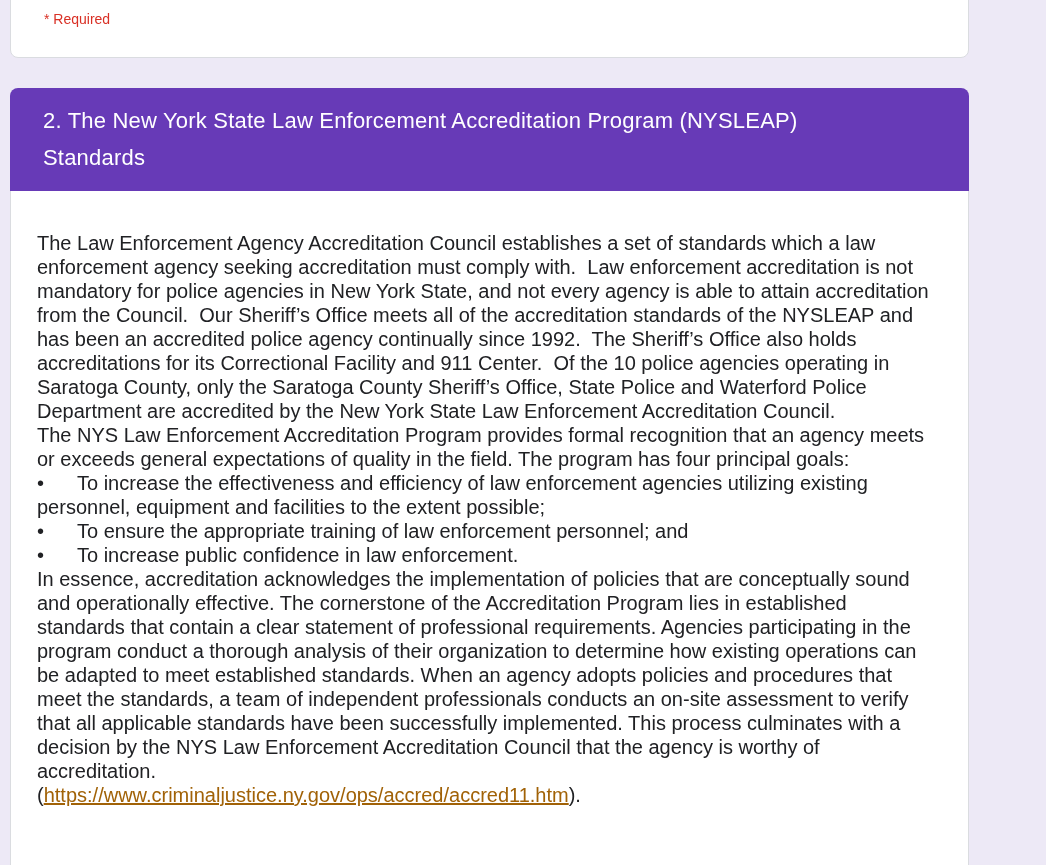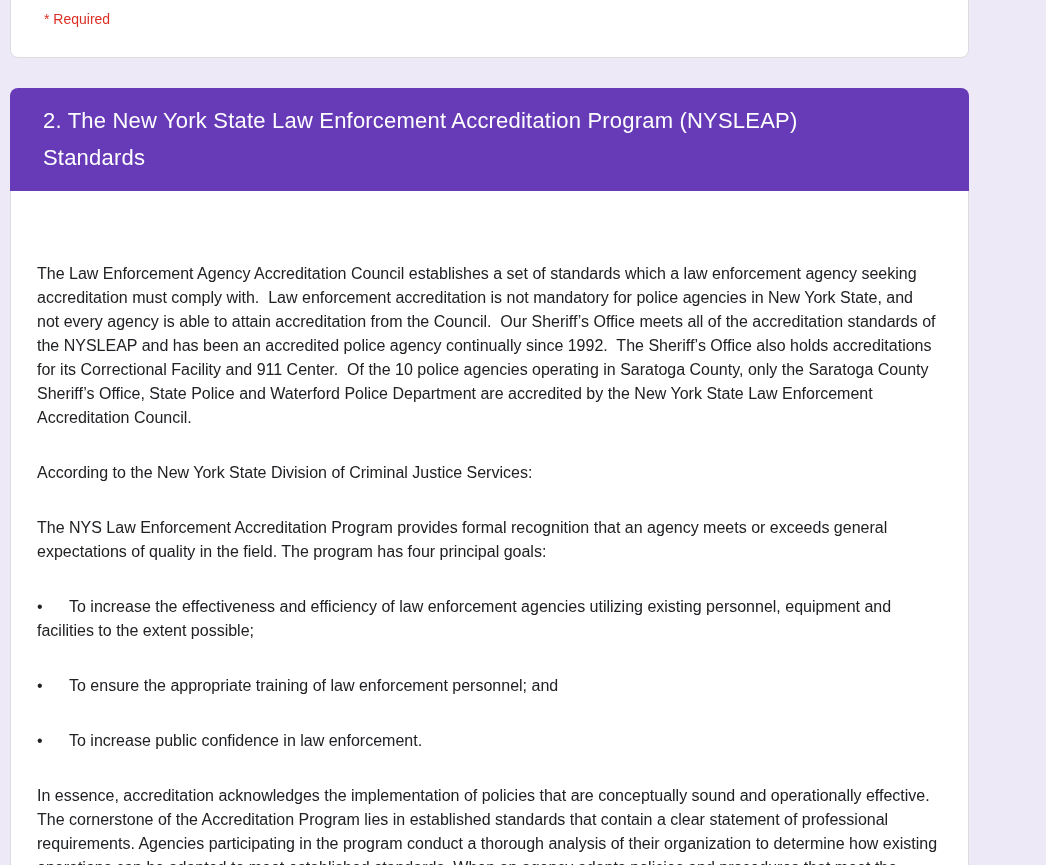--- a/index.html
+++ b/index.html
@@ -53,26 +53,25 @@
   }
   .section-body{
     background:#ffffff;
     border-left:1px solid #dadce0;
     border-right:1px solid #dadce0;
     box-sizing:border-box;
     padding:40px 29px 24px 26px;
     min-height:700px;
   }
   .tline{
-    font-size:16px;
+    font-size:20px;
     line-height:24px;
     color:#202124;
     white-space:pre-wrap;
     word-wrap:break-word;
-    margin-top:31px;
   }
   .desc-link{
     color:#a16207;
     text-decoration:underline;
     cursor:pointer;
   }
 </style>
 </head>
 <body>
 
@@ -81,21 +80,20 @@
   <div class="card-top">
     <div class="required-note">* Required</div>
   </div>
 
   <div class="section-card">
     <div class="section-band">
       <div class="section-title">2. The New York State Law Enforcement Accreditation Program (NYSLEAP) Standards</div>
     </div>
     <div class="section-body">
       <div class="tline">The Law Enforcement Agency Accreditation Council establishes a set of standards which a law enforcement agency seeking accreditation must comply with.  Law enforcement accreditation is not mandatory for police agencies in New York State, and not every agency is able to attain accreditation from the Council.  Our Sheriff’s Office meets all of the accreditation standards of the NYSLEAP and has been an accredited police agency continually since 1992.  The Sheriff’s Office also holds accreditations for its Correctional Facility and 911 Center.  Of the 10 police agencies operating in Saratoga County, only the Saratoga County Sheriff’s Office, State Police and Waterford Police Department are accredited by the New York State Law Enforcement Accreditation Council.</div>
-      <div class="tline">According to the New York State Division of Criminal Justice Services:</div>
       <div class="tline">The NYS Law Enforcement Accreditation Program provides formal recognition that an agency meets or exceeds general expectations of quality in the field. The program has four principal goals:</div>
       <div class="tline">•      To increase the effectiveness and efficiency of law enforcement agencies utilizing existing personnel, equipment and facilities to the extent possible;</div>
       <div class="tline">•      To ensure the appropriate training of law enforcement personnel; and</div>
       <div class="tline">•      To increase public confidence in law enforcement.</div>
       <div class="tline">In essence, accreditation acknowledges the implementation of policies that are conceptually sound and operationally effective. The cornerstone of the Accreditation Program lies in established standards that contain a clear statement of professional requirements. Agencies participating in the program conduct a thorough analysis of their organization to determine how existing operations can be adapted to meet established standards. When an agency adopts policies and procedures that meet the standards, a team of independent professionals conducts an on-site assessment to verify that all applicable standards have been successfully implemented. This process culminates with a decision by the NYS Law Enforcement Accreditation Council that the agency is worthy of accreditation.</div>
       <div class="tline"><span>(</span><a class="desc-link" href="#">https://www.criminaljustice.ny.gov/ops/accred/accred11.htm</a><span>).</span></div>
     </div>
   </div>
 
 </div>

